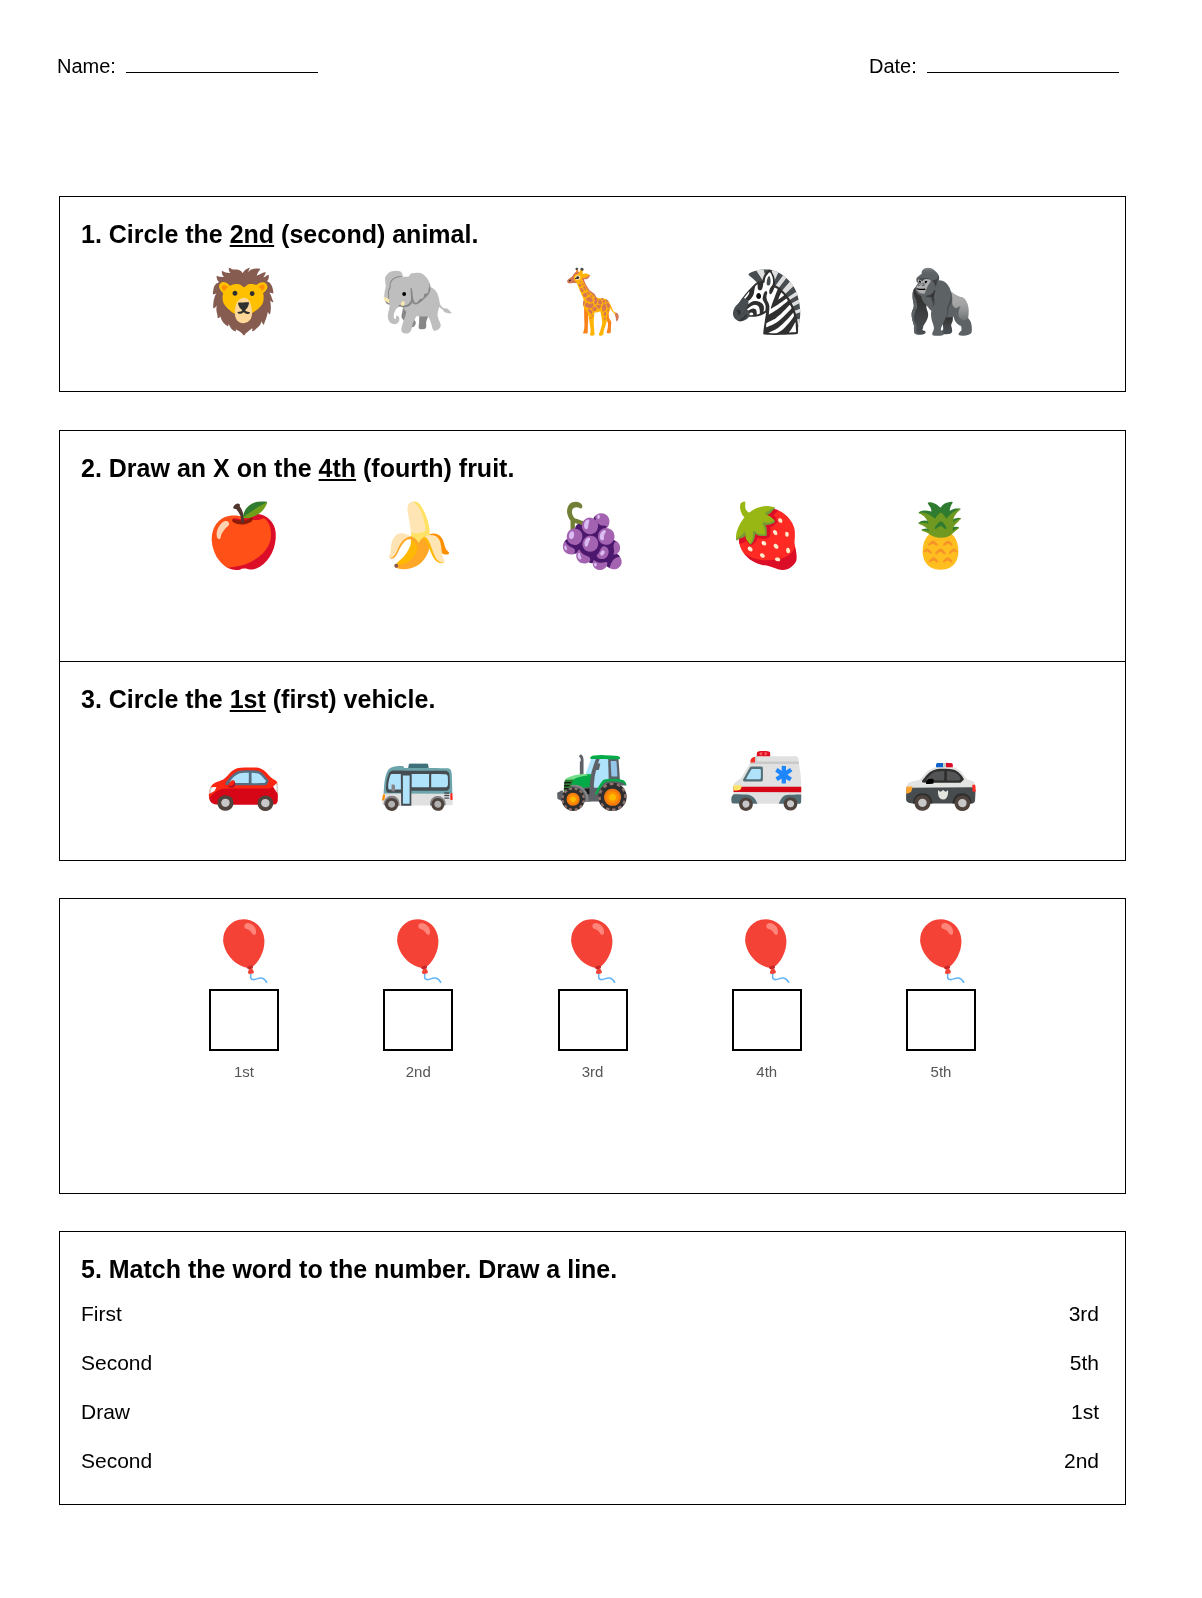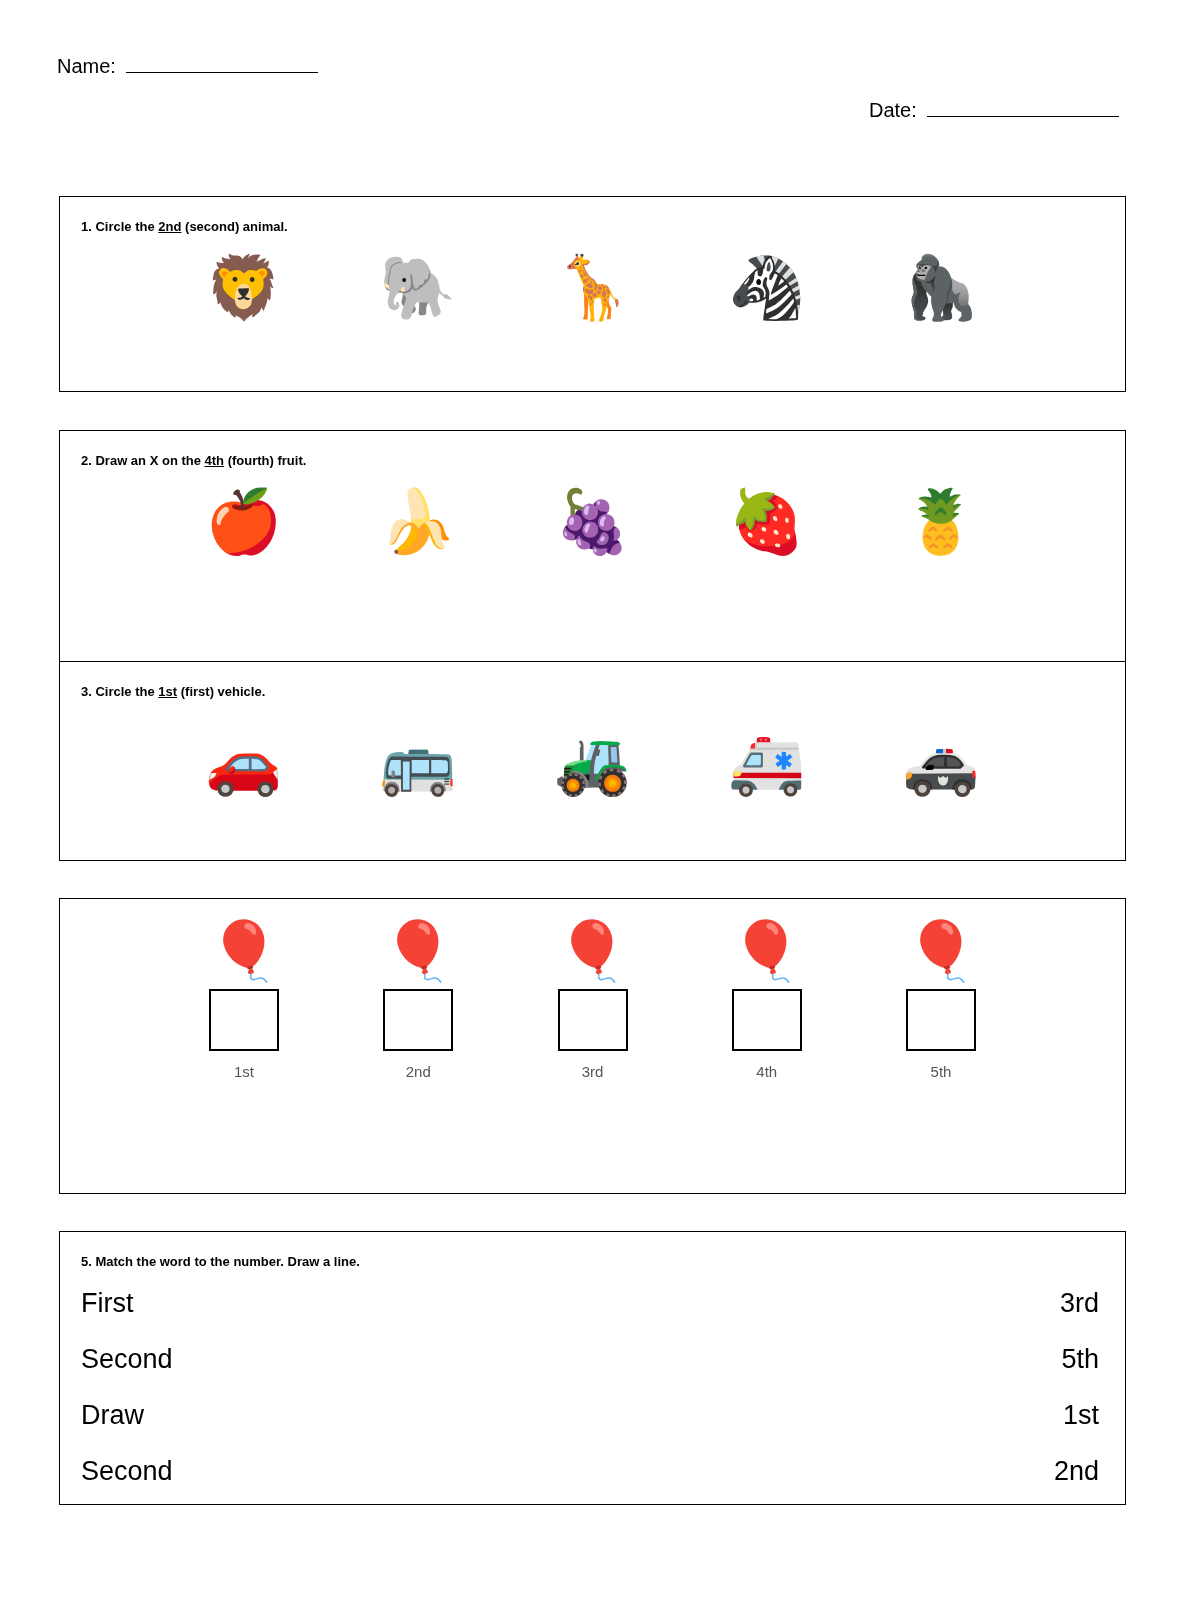--- a/index.html
+++ b/index.html
@@ -33,21 +33,21 @@
     height: 34px;
   }
   .field {
     position: absolute;
     display: flex;
     align-items: baseline;
     font-size: 20px;
     white-space: nowrap;
   }
   .field-name { left: 57px; top: 0; }
-  .field-date { left: 869px; top: 0; margin-top: 44px; }
+  .field-date { left: 869px; top: 0; }
   .field-label { font-size: 20px; color: #000; }
   .field-rule {
     display: inline-block;
     border-bottom: 1.5px solid #000;
     margin-left: 10px;
     height: 17px;
   }
   .rule-name { width: 192px; }
   .rule-date { width: 192px; }
 
@@ -72,21 +72,21 @@
     border: 1.4px solid #000;
     background: #fff;
   }
   #q1 { top: 196px; height: 196px; }
   #q2 { top: 430px; height: 240px; }
   #q3 { top: 661px; height: 200px; }
   #q4 { top: 898px; height: 296px; }
   #q5 { top: 1231px; height: 274px; }
 
   .q-prompt {
-    font-size: 13px;
+    font-size: 25px;
     font-weight: bold;
     padding: 22px 0 0 21px;
     line-height: 1.2;
   }
   .q-prompt u { text-decoration: underline; }
 
   
   .emoji-row {
     display: flex;
     justify-content: space-between;
@@ -144,21 +144,21 @@
 
   
   .match-list {
     margin-top: 12px;
     padding: 0 26px 0 21px;
   }
   .match-row {
     display: flex;
     justify-content: space-between;
     align-items: baseline;
-    font-size: 27px;
+    font-size: 21px;
     margin-top: 25px;
   }
   .match-row:first-child { margin-top: 18px; }
   .match-left { text-align: left; }
   .match-right { text-align: right; }
 </style>
 </head>
 <body>
 
 <div class="page">

